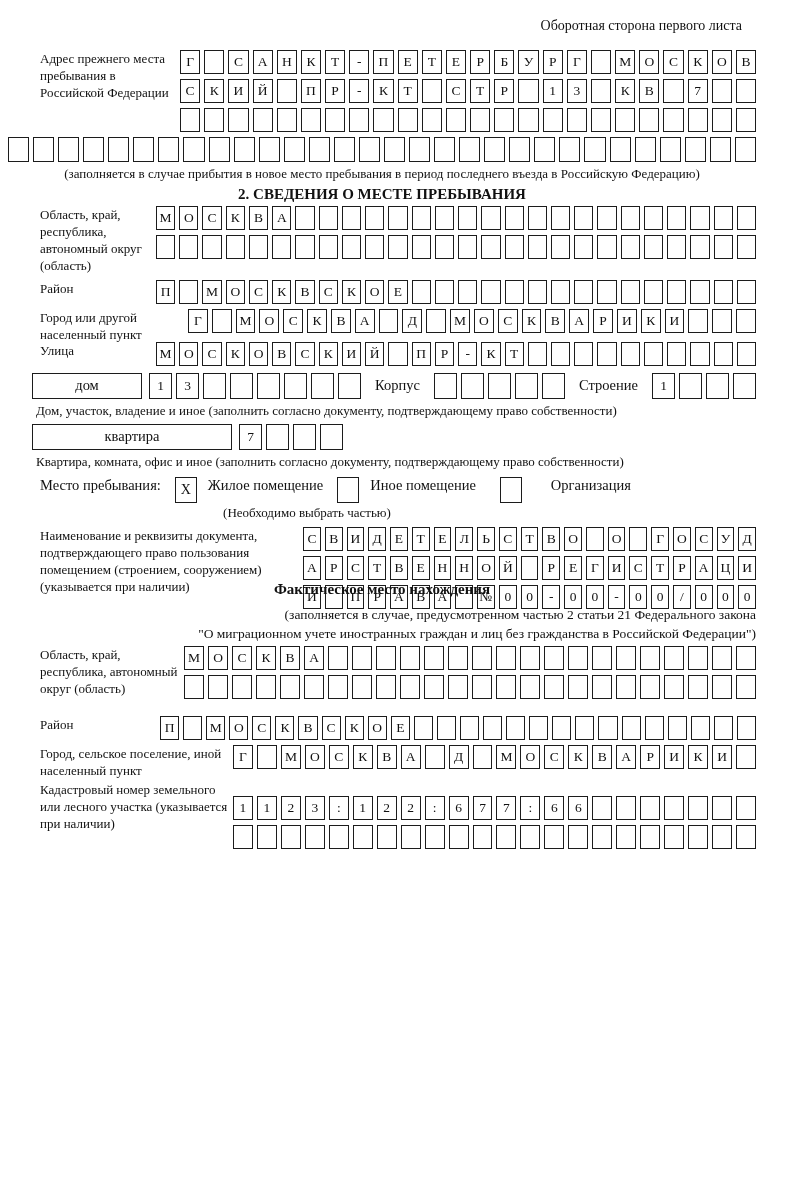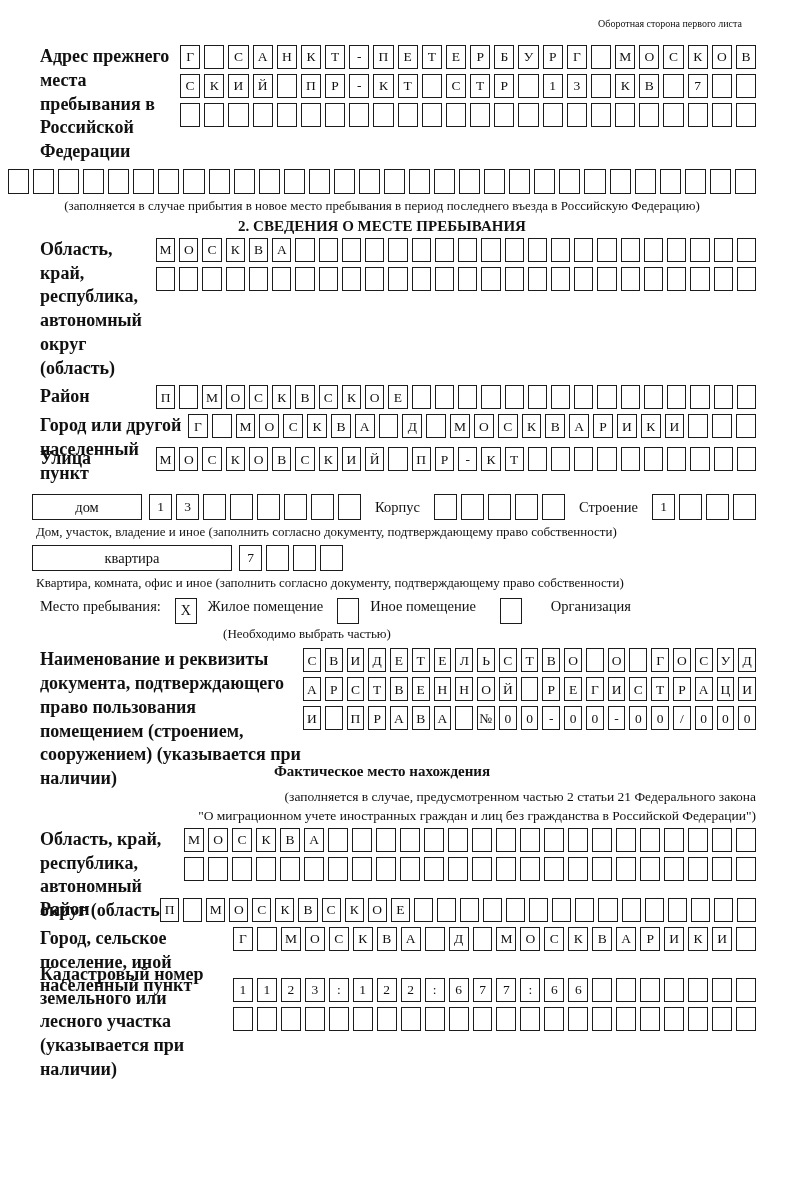--- a/index.html
+++ b/index.html
@@ -1,22 +1,22 @@
 <!DOCTYPE html>
 <html><head>
 <meta charset="utf-8">
 <style>
   html,body {margin:0; padding:0; background:#ffffff;}
   body {font-family:"Liberation Serif", serif; color:#111;}
   .page {width:800px; height:1180px; box-sizing:border-box; padding:6px 44px 0 8px; overflow:hidden; background:#fff;}
 
-  .header-note {text-align:right; font-size:10px; margin-top:12px; margin-right:14px;}
+  .header-note {text-align:right; font-size:14px; margin-top:12px; margin-right:14px;}
 
   .field {display:flex; align-items:flex-start; margin-top:5px;}
-  .field-label {flex:none; padding-left:32px; box-sizing:border-box; font-size:18px; line-height:1.32;font-weight:bold;}
+  .field-label {flex:none; padding-left:32px; box-sizing:border-box; font-size:13px; line-height:1.32;}
   .w-s1   .field-label {width:172px;}
   .w-s2a  .field-label {width:148px;}
   .w-s2c  .field-label {width:180px;}
   .w-s3r  .field-label {width:176px;}
   .w-s3d  .field-label {width:152px;}
   .w-s3c  .field-label {width:225px;}
   .w-cad  .field-label {width:225px;}
   .w-doc  .field-label {width:295px;}
   .h28 {height:28px;}
   .h56 {height:56px;}
@@ -25,21 +25,21 @@
   .cells-row {display:flex; gap:4px; height:24px;}
   .cells-row .cell {flex:1; border:1.6px solid #1c1c1c; display:flex; align-items:center; justify-content:center;
                     font-size:13.5px; line-height:1; background:#fff;}
   .cells-row.full {margin-top:5px; height:25px;}
 
   .caption-center {font-size:13px; text-align:center; margin-top:4px;}
   .caption-left {font-size:13px; padding-left:28px; margin-top:4px;}
   .section-title {font-size:15px; font-weight:bold; text-align:center; margin-top:4px;}
   .sub-note {font-size:13px; text-align:center; margin-top:2px;}
 
-  .house-row {display:flex; align-items:center; margin-top:23px; margin-left:24px;}
+  .house-row {display:flex; align-items:center; margin-top:7px; margin-left:24px;}
   .big-box {border:1.6px solid #1c1c1c; height:26px; box-sizing:border-box; display:flex; align-items:center; justify-content:center; font-size:14.5px;}
   .big-box.dom {width:170px;}
   .big-box.kv  {width:200px;font-family:Liberation Serif, serif;}
   .inline-cells {display:flex; gap:4px; margin-left:7px;}
   .inline-cells .cell {flex:none; width:23px; height:26px; box-sizing:border-box; border:1.6px solid #1c1c1c;
                        display:flex; align-items:center; justify-content:center; font-size:13.5px;}
   .inline-label {font-size:14.5px; margin:0 7px 0 14px;}
 
   .stay-row {display:flex; padding-left:32px; margin-top:7px; font-size:14.5px;}
   .checkbox {width:22px; height:26px; box-sizing:border-box; border:1.6px solid #1c1c1c; display:inline-flex;

